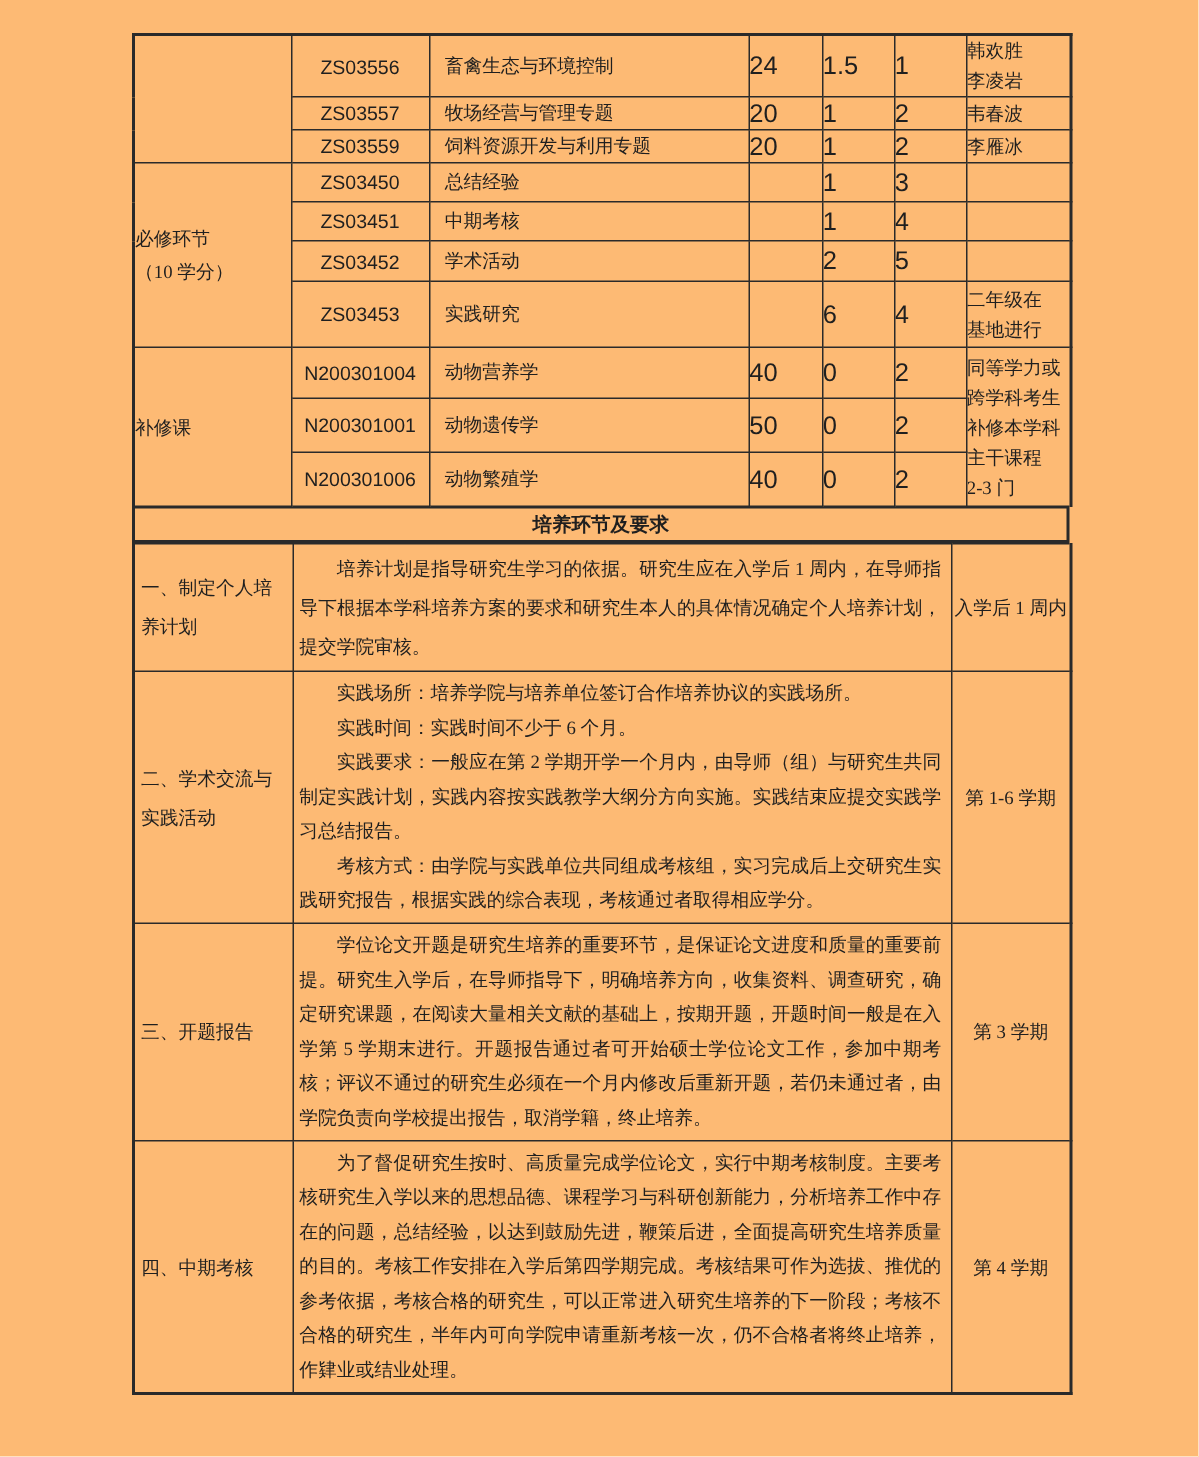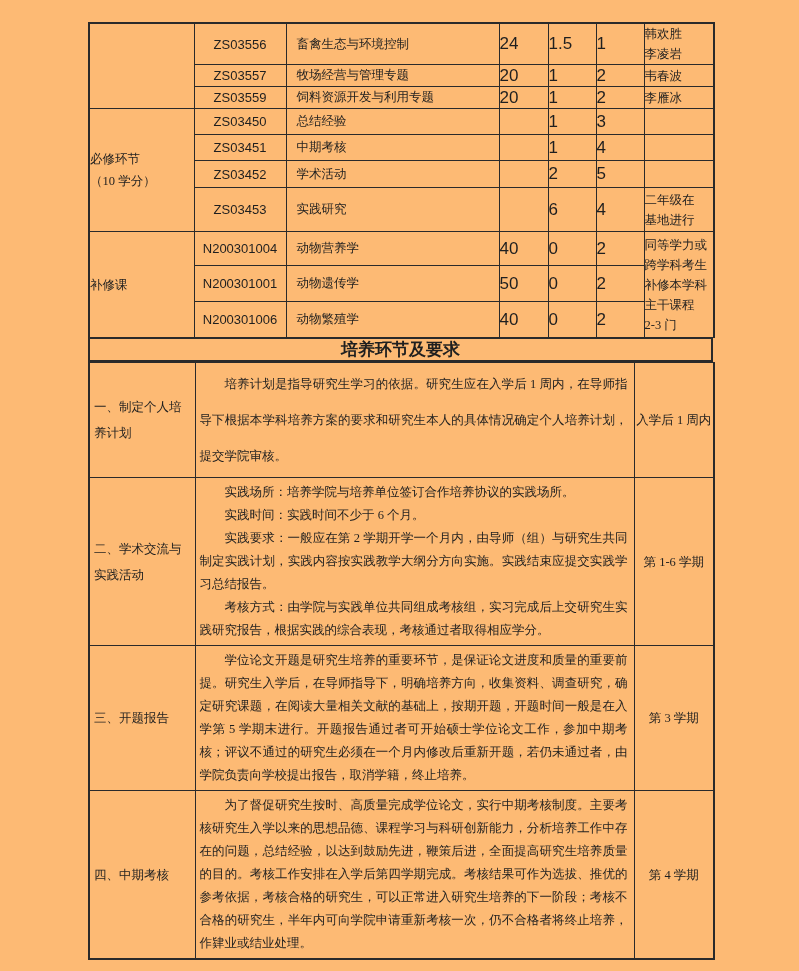--- a/index.html
+++ b/index.html
@@ -21,30 +21,30 @@
   .t1 .c-code   { text-align:center; font-family:"Liberation Sans","DejaVu Sans",sans-serif; font-size:13px; }
   .t1 .c-name   { text-align:left; padding-left:10px; }
   .t1 .c-num    { text-align:left; font-family:"Liberation Sans","DejaVu Sans",sans-serif; font-size:17px; }
   .t1 .c-note   { line-height:20px; white-space:pre-line; font-size:12.5px; }
 
   
   .band {
     border-left:2px solid #2a2a2a; border-right:2px solid #2a2a2a;
     border-top:1px solid #2a2a2a; border-bottom:2px solid #2a2a2a;
     height:21px; line-height:21px; text-align:center;
-    font-weight:bold; font-size:17px;
+    font-weight:bold; font-size:13px;
   }
 
   
   .t2 { border:2px solid #2a2a2a; border-top:none; }
   .t2 .hdr { text-align:center; font-weight:bold; font-size:13px; }
   .t2 .stage { text-align:left; padding:0 2px 0 4px; line-height:26px; }
   .t2 .req-cell { padding:3px 6px 3px 4px; }
   .t2 .req { margin:0; text-indent:2em; line-height:23px; text-align:justify; }
-  .t2 .req.lh26 { line-height:36px; }
+  .t2 .req.lh26 { line-height:26px; }
   .t2 .time { text-align:center; line-height:20px; }
 </style>
 </head>
 <body>
 
 <div class="page">
   <div class="doc">
 
     <table class="t1">
       <colgroup>

